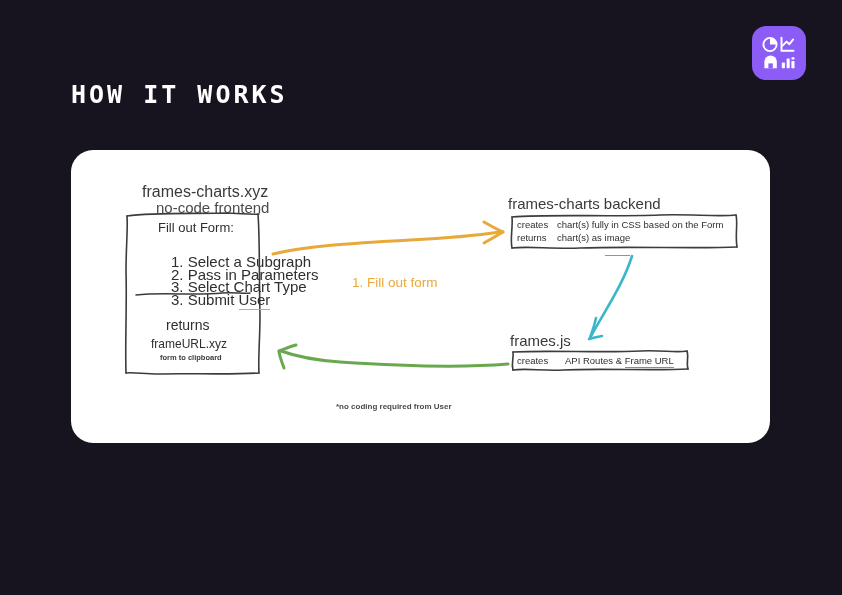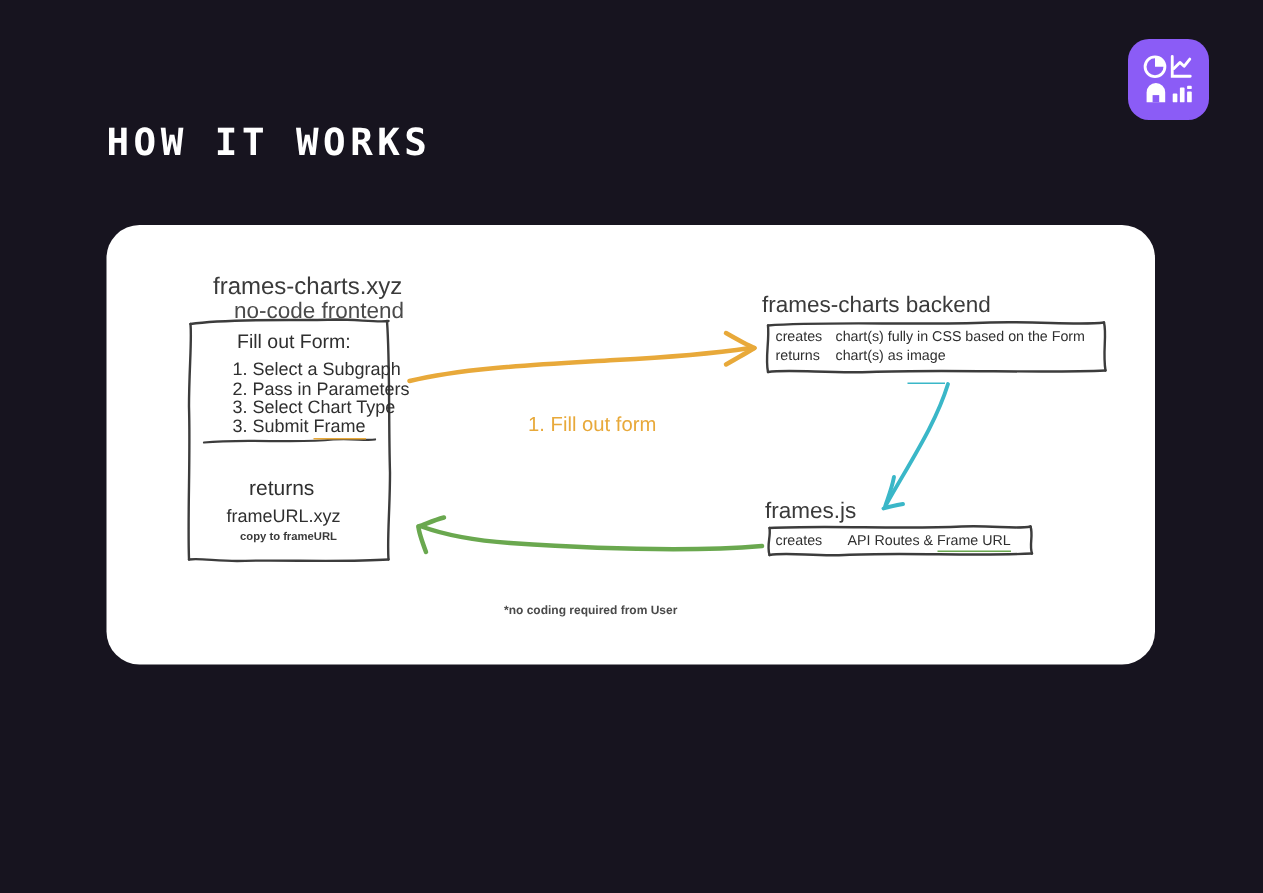--- a/index.html
+++ b/index.html
@@ -80,24 +80,24 @@
   .form-box svg { position: absolute; left: 0; top: 0; overflow: visible; }
 
   .form-head {
     left: 158px; top: 220px;
     font-size: 13px;
     color: #2f2f2f;
   }
   .form-list {
     position: absolute;
     left: 155px; top: 240px;
-    font-size: 12px;
+    font-size: 15px;
     line-height: 12.5px;
     color: #2f2f2f;
-    margin: 0;
+    margin: 16px;
     padding: 0;
     list-style: none;
   }
   .form-list li { white-space: nowrap; }
   .u-orange {
     border-bottom: 1.6px solid #e8a93a;
     padding-bottom: 1px;
   }
   .u-cyan {
     border-bottom: 1.6px solid #3ab7c8;
@@ -248,27 +248,27 @@
   <li>
     <span>2.</span>
     <span>Pass in Parameters</span>
   </li>
   <li>
     <span>3.</span>
     <span>Select Chart Type</span>
   </li>
   <li>
     <span>3.</span>
-    <span>Submit </span><span class="u-orange">Frame</span>
+    <span>Submit </span><span class="u-orange">User</span>
   </li>
 </ul>
 
 <div class="abs returns-lbl">returns</div>
 <div class="abs frameurl">frameURL.xyz</div>
-<div class="abs clipboard">copy to frameURL</div>
+<div class="abs clipboard">form to clipboard</div>
 
 <div class="steps">
   <div class="step step-1">1. Fill out form</div>
 </div>
 
 <div class="abs be-title">frames-charts backend</div>
 
 <div class="be-box">
   <svg width="228" height="36" viewBox="0 0 228 36">
     <path d="M2,4 C40,1 100,4 150,2 C180,1 210,4 226,2" fill="none" stroke="#3c3c3c" stroke-width="1.6" stroke-linecap="round"></path>

